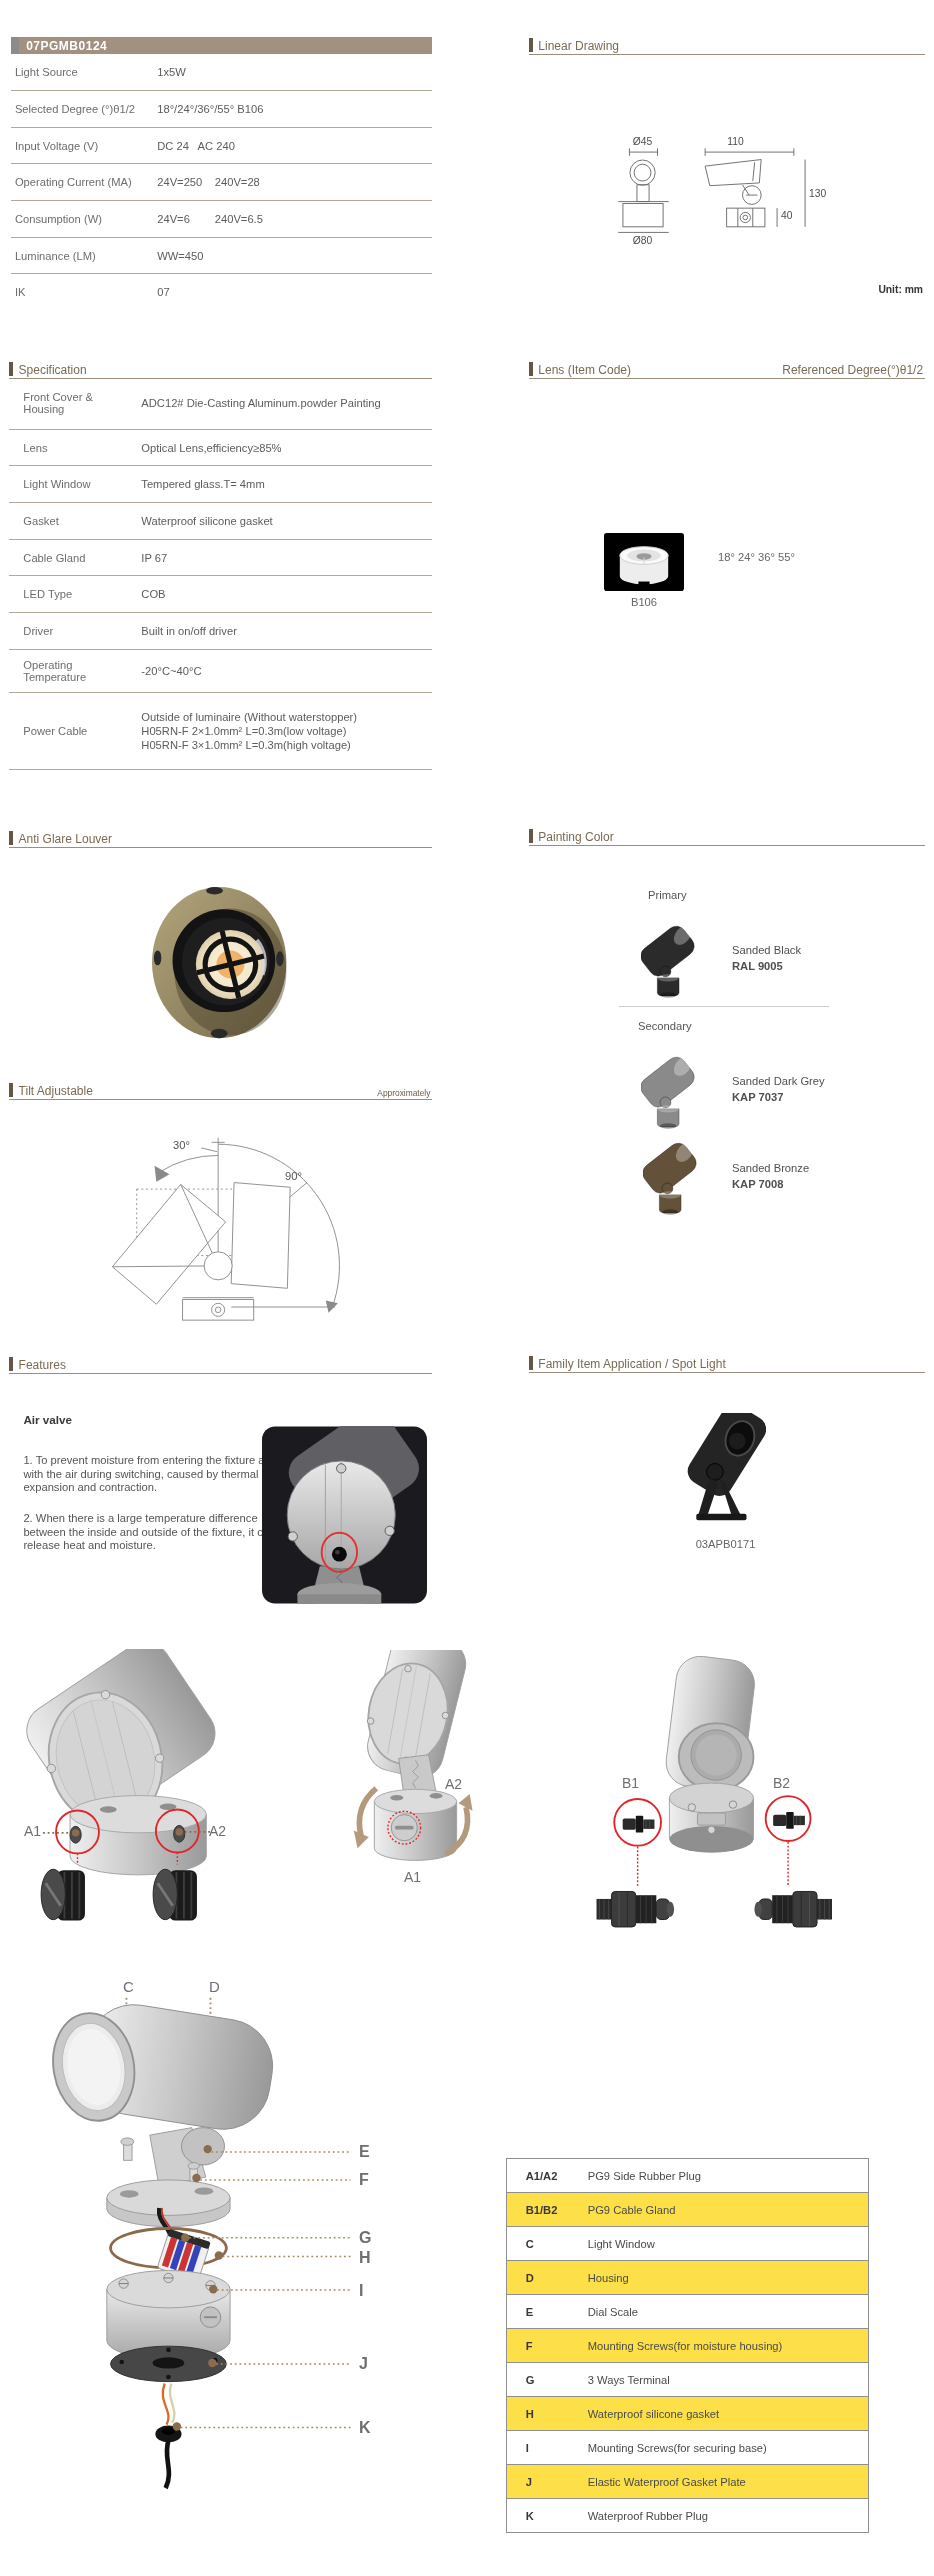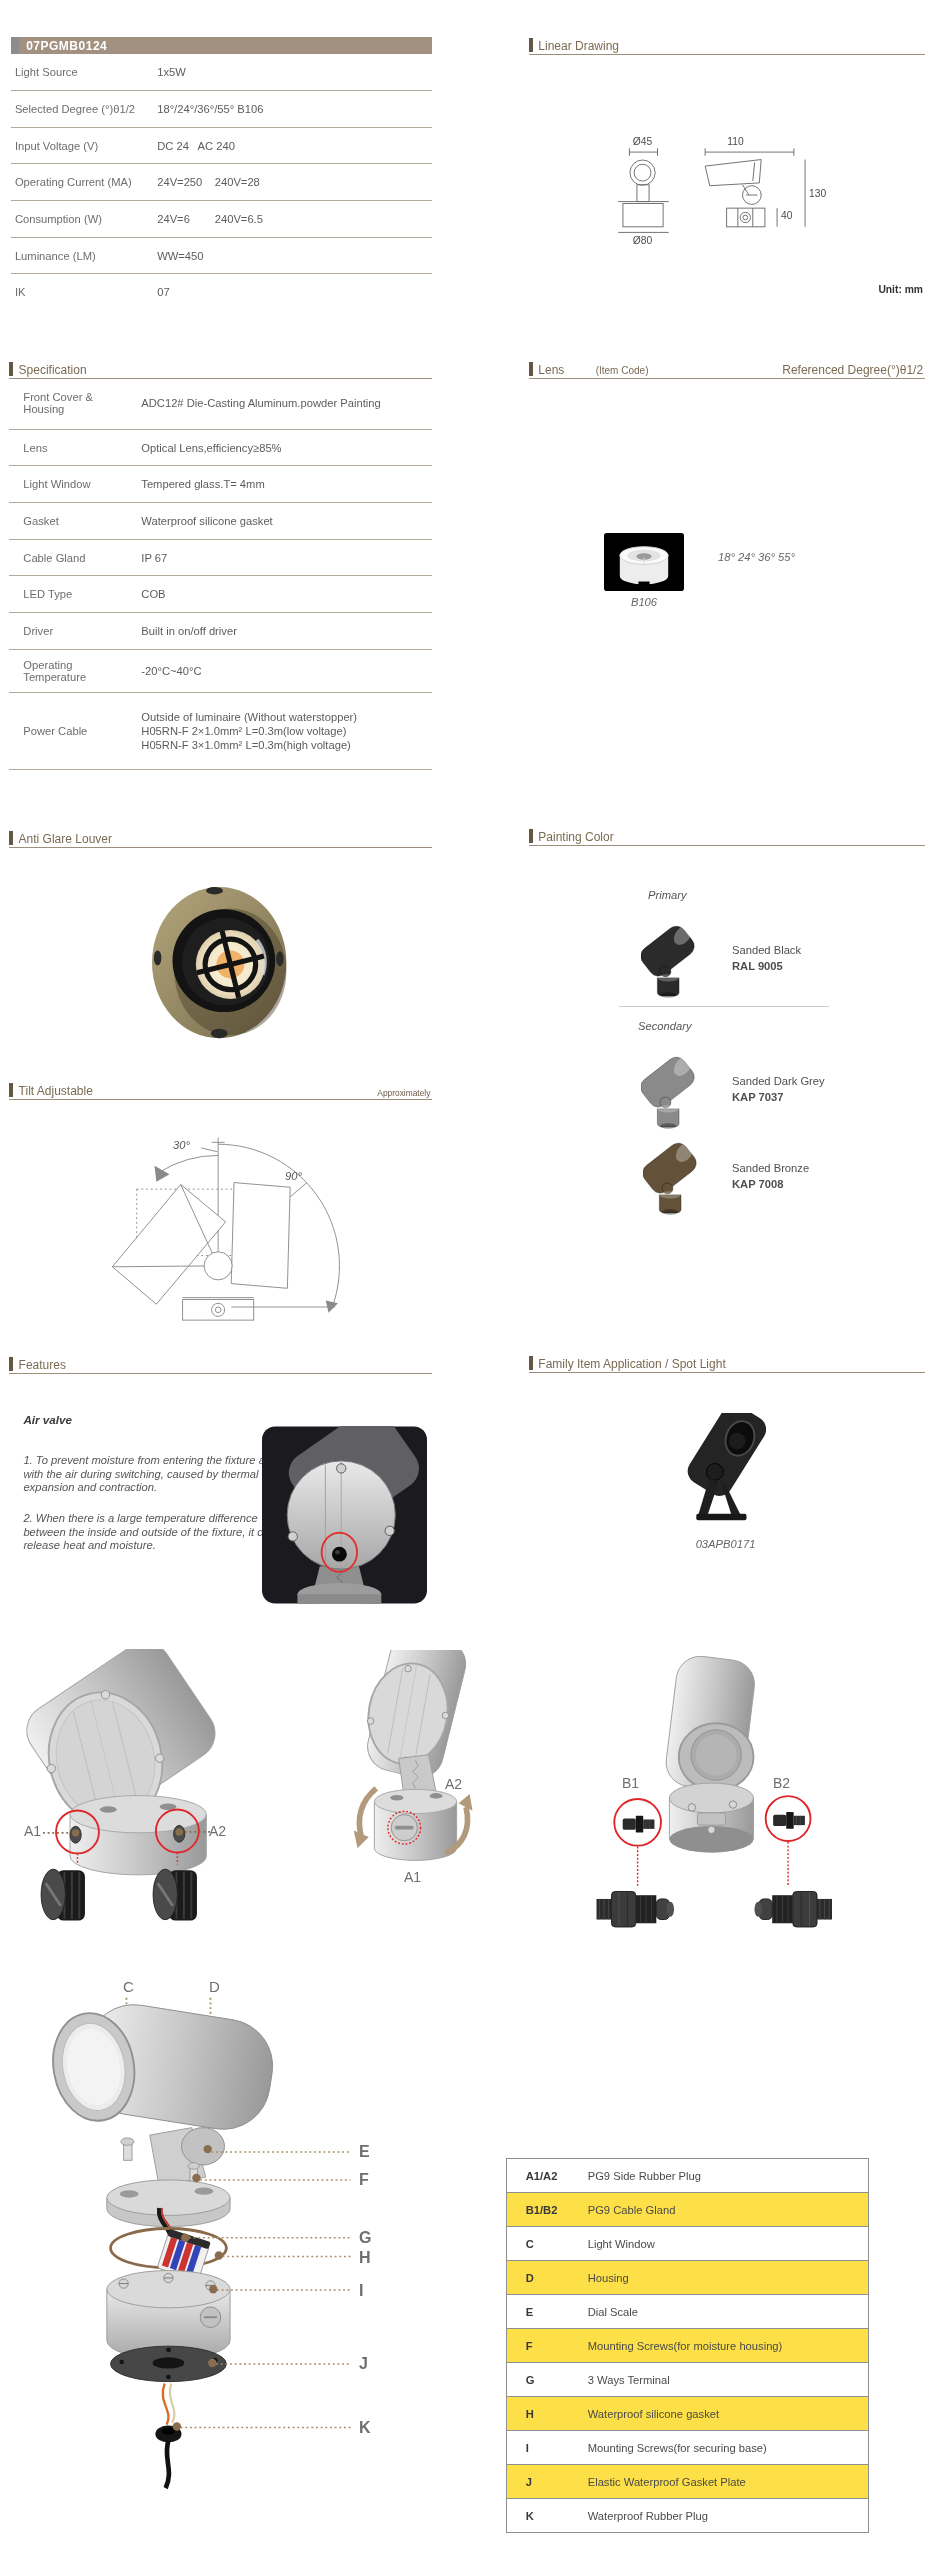--- a/index.html
+++ b/index.html
@@ -3,39 +3,39 @@
 <meta charset="utf-8">
 <style>
   html,body{margin:0;padding:0;background:#fff;}
   .page{position:relative;width:934px;height:2576px;background:#ffffff;
         font-family:"Liberation Sans","DejaVu Sans",sans-serif;overflow:hidden;}
   .abs{position:absolute;}
   
   .sec{position:absolute;height:17px;border-bottom:0.9px solid #9c8e7c;}
   .sec .bar{position:absolute;left:0;top:0.9px;width:3.7px;height:14px;background:#655743;}
   .sec .t{position:absolute;left:9.3px;top:1.9px;font-size:12px;color:#7a6a52;white-space:nowrap;}
-  .sec .sub{font-size:10px;color:#7a6a52;margin-left:28px;}
+  .sec .sub{font-size:12px;color:#7a6a52;}
   .sec .rt{position:absolute;right:1.9px;top:1.9px;font-size:12px;color:#7a6a52;white-space:nowrap;}
   .sec .note{position:absolute;right:1.9px;top:5.6px;font-size:8.4px;color:#6b5a45;}
   
   .hdrbar{position:absolute;left:11.2px;top:37px;width:421px;height:17px;background:#a29180;}
   .hdrbar .grey{position:absolute;left:0;top:0;width:7.5px;height:17px;background:#8c8c8c;}
   .hdrbar .code{position:absolute;left:15px;top:1.9px;font-size:12px;font-weight:bold;color:#ffffff;letter-spacing:0.5px;}
   
   .ptab{position:absolute;left:11.2px;top:54px;width:421px;font-size:11.2px;color:#6d6d6d;}
   .ptab .row{position:relative;border-bottom:0.9px solid #b3a89c;display:flex;align-items:center;}
   .ptab .row.last{border-bottom:none;}
   .ptab .lb{padding-left:3.7px;width:140px;}
   .ptab .vl{white-space:pre;color:#5c5c5c;}
   
   .stab{position:absolute;left:9.3px;top:377px;width:423px;font-size:11.2px;color:#6d6d6d;}
   .stab .row{position:relative;border-bottom:0.9px solid #b3a89c;display:flex;align-items:center;}
   .stab .lb{padding-left:14px;width:118px;white-space:pre-line;}
   .stab .vl{white-space:pre-line;color:#5c5c5c;line-height:14px;}
-  .lbl{position:absolute;color:#6f6f6f;font-style:italic;}
+  .lbl{position:absolute;color:#6f6f6f;}
   .dim{position:absolute;font-size:10.3px;color:#4c4c4c;text-align:center;}
   .big-letter{position:absolute;font-size:16px;font-weight:bold;color:#6f6f6f;}
   .cd-letter{position:absolute;font-size:15px;color:#707070;width:17px;text-align:center;}
   .ab-letter{position:absolute;font-size:14px;color:#6f6f6f;}
   
   .pt{position:absolute;left:506px;top:2158px;width:361px;border:0.9px solid #8f8f8f;background:#fff;}
   .pt .prow{display:flex;height:33px;border-bottom:0.9px solid #8f8f8f;align-items:center;font-size:11.2px;color:#4a4a4a;background:#ffffff;}
   .pt .prow:last-child{border-bottom:none;}
   .pt .prow.alt{background:#fde047;}
   .pt .k{width:77px;padding-left:18.7px;box-sizing:border-box;font-weight:bold;color:#383838;flex:none;}

